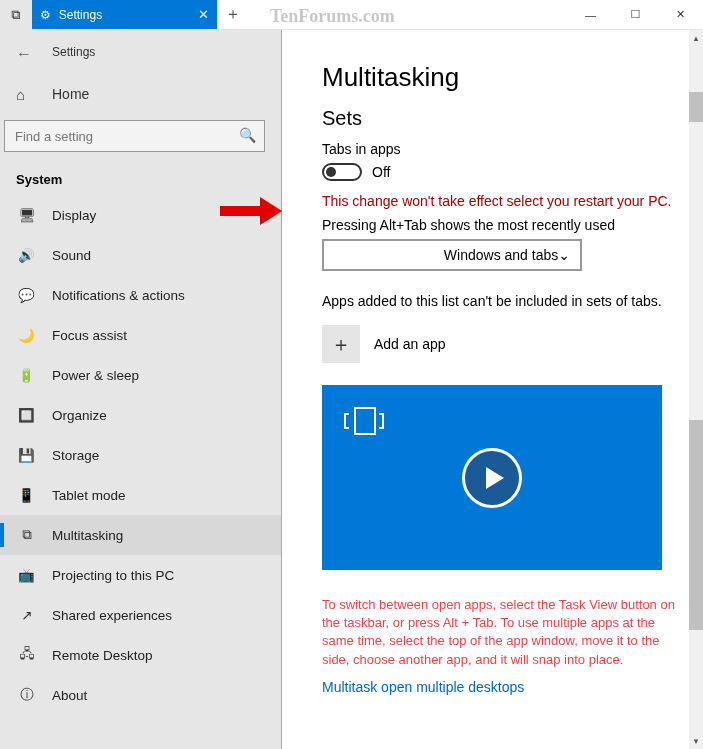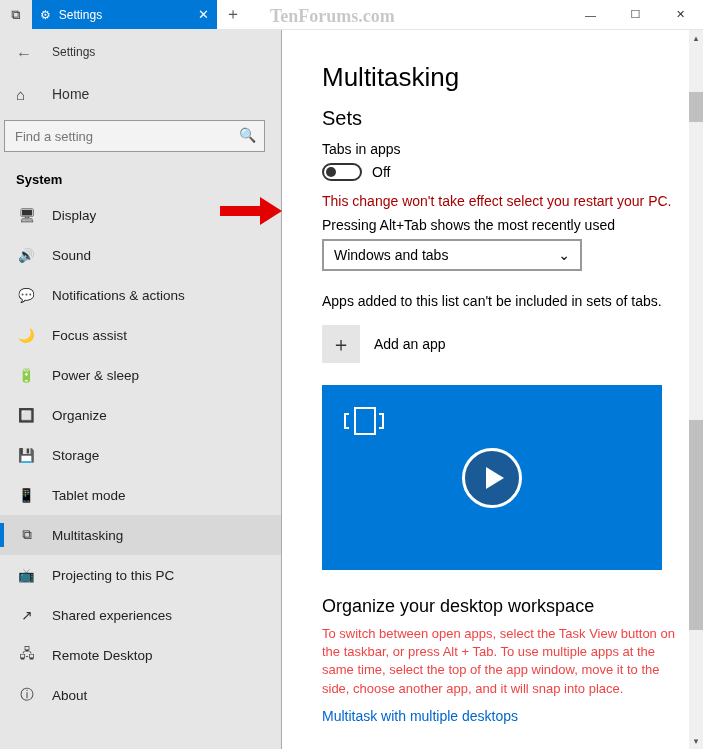--- a/index.html
+++ b/index.html
@@ -39,21 +39,21 @@
 .scroll-thumb { position: absolute; right: 0; width: 14px; background: #c0c0c0; }
 .scroll-arrow { position: absolute; right: 0; width: 14px; height: 16px; display:flex; align-items:center; justify-content:center; font-size:9px; color:#555;}
 .h1 { font-size: 26px; font-weight: 300; margin-bottom: 14px; }
 .h2 { font-size: 20px; font-weight: 400; margin-bottom: 11px; }
 .lbl { font-size: 14px; margin-bottom: 6px; }
 .toggle-row { display: flex; align-items: center; margin-bottom: 12px; }
 .toggle { width: 40px; height: 18px; border: 2px solid #333; border-radius: 10px; position: relative; margin-right: 10px; }
 .toggle::after { content:""; position:absolute; left:2px; top:2px; width:10px; height:10px; background:#333; border-radius:50%; }
 .toggle-label { font-size: 14px; }
 .warn { color: #a80000; font-size: 14px; margin-bottom: 8px; }
-.select { width: 260px; height: 32px; border: 2px solid #999; display: flex; align-items: center; padding: 0 10px; font-size: 14px; justify-content: space-between; margin-bottom: 22px; }
+.select { width: 260px; height: 32px; border: 2px solid #999; display: flex; align-items: center; padding: 0 10px; font-size: 14px; justify-content: flex-end; margin-bottom: 22px; }
 .info { font-size: 14px; margin-bottom: 16px; }
 .add-row { display: flex; align-items: center; margin-bottom: 22px; }
 .add-btn { width: 38px; height: 38px; background: #e5e5e5; display:flex; align-items:center; justify-content:center; font-size:20px; color:#333; margin-right: 14px; }
 .video { width: 340px; height: 185px; background: #0078d7; position: relative; margin-bottom: 26px; }
 .video-icon { position: absolute; left: 18px; top: 16px; width: 48px; height: 40px; }
 .video-icon .sq { position:absolute; left:14px; top:6px; width:22px; height:28px; border:2px solid #fff; }
 .video-icon .bra { position:absolute; top:12px; width:5px; height:16px; border:2px solid #fff; }
 .video-icon .bl { left:4px; border-right:none;}
 .video-icon .br { right:4px; border-left:none;}
 .play { position:absolute; left:50%; top:50%; transform:translate(-50%,-50%); width:60px; height:60px; border:3px solid #fff; border-radius:50%; background:#1a5a96; display:flex; align-items:center; justify-content:center;}
@@ -186,22 +186,21 @@
       <span style="font-size:14px">Add an app</span>
     </div>
     <div class="video">
       <div class="video-icon">
         <div class="bra bl"></div>
           <div class="sq"></div>
           <div class="bra br"></div>
       </div>
       <div class="play"></div>
     </div>
-    <div class="h3">Organize your desktop workspace</div>
     <div class="desc">To switch between open apps, select the Task View button on the taskbar, or press Alt + Tab. To use multiple apps at the same time, select the top of the app window, move it to the side, choose another app, and it will snap into place.</div>
-    <div class="link">Multitask with multiple desktops</div>
+    <div class="link">Multitask open multiple desktops</div>
   </div>
 </div>
 
 <div class="red-arrow">
   <div class="shaft"></div>
     <div class="head"></div>
 </div>
 
 </body></html>

